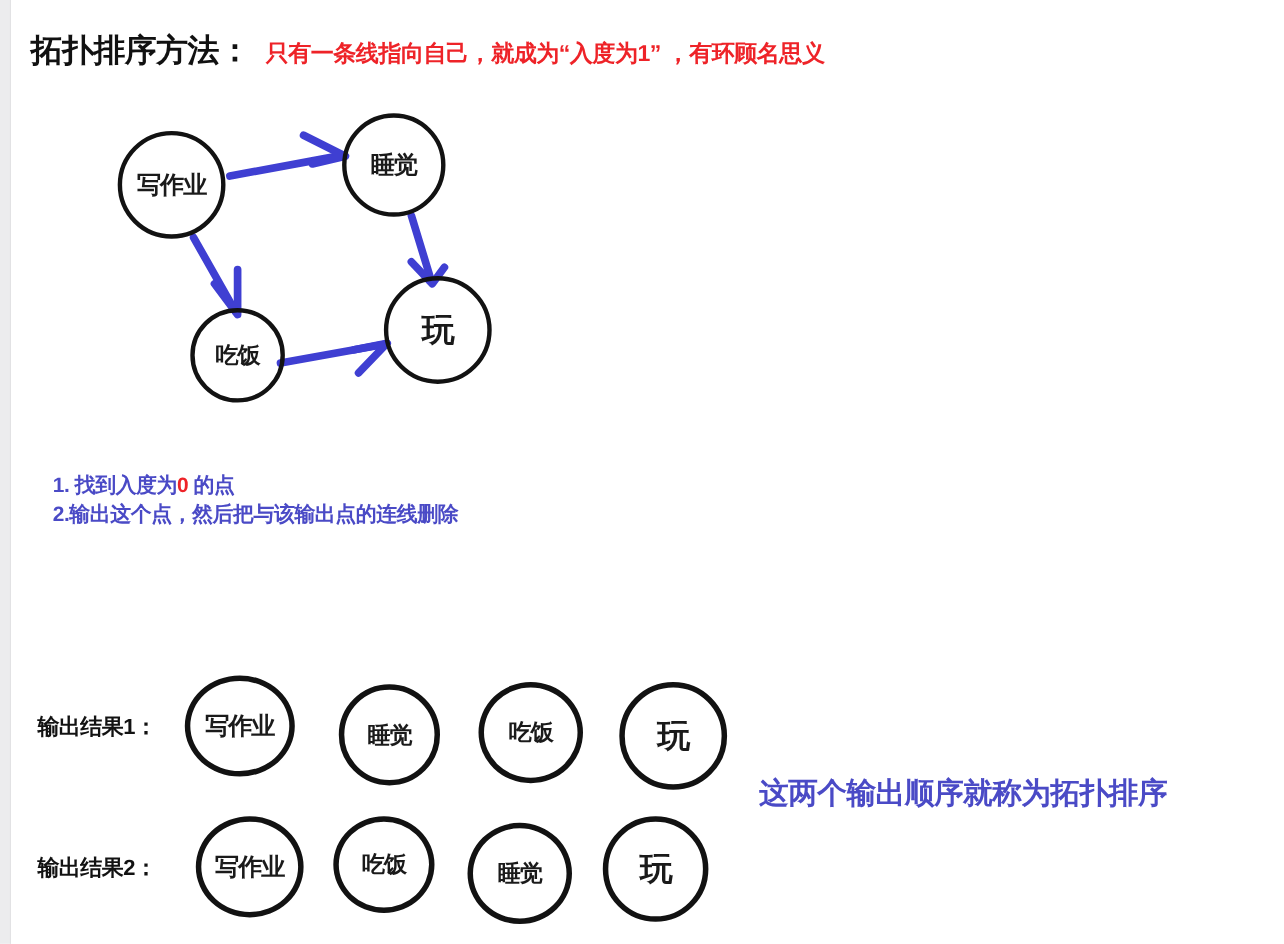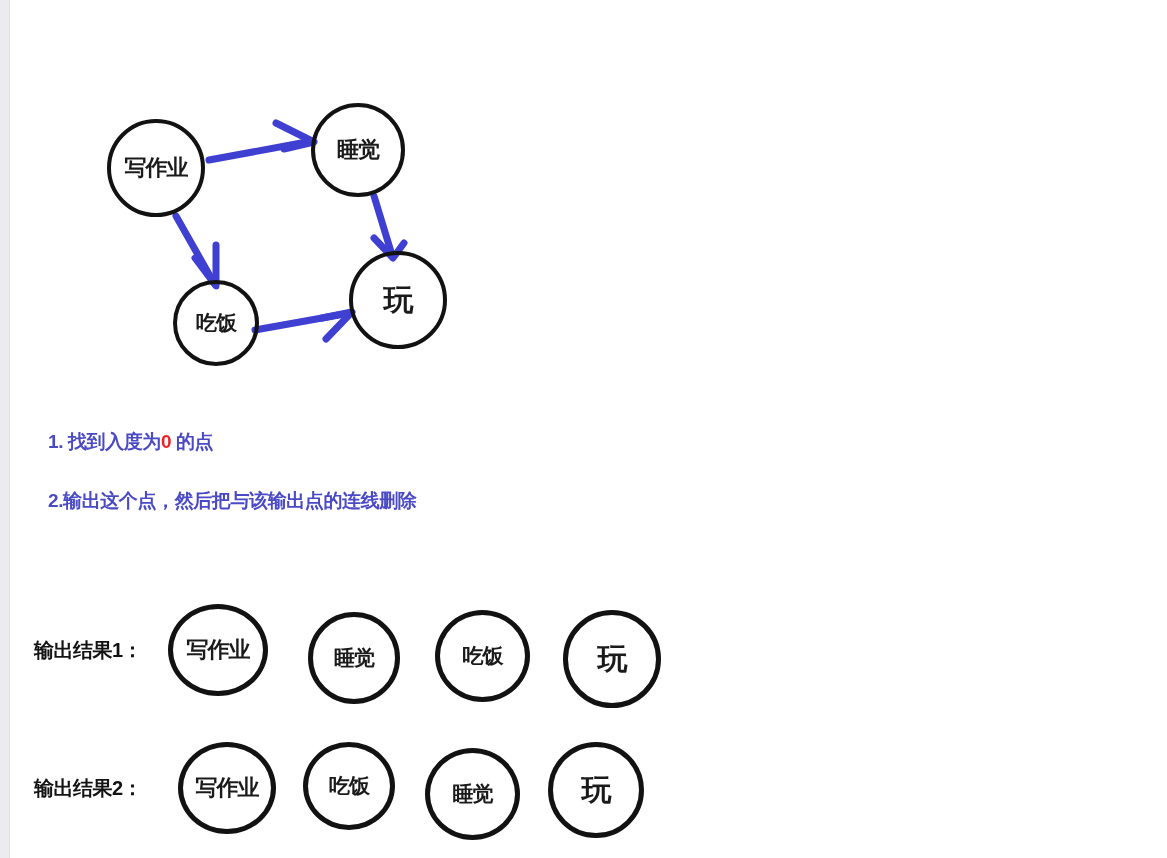--- a/index.html
+++ b/index.html
@@ -82,21 +82,21 @@
   }
   .step {
     font-size: 19px;
     font-weight: bold;
     color: #4a4ac6;
     line-height: 1.0;
     white-space: nowrap;
     letter-spacing: -0.4px;
     margin-top: 12px;
   }
-  .step + .step { margin-top: 40px; }
+  .step + .step { margin-top: 8px; }
   .step .red { color: #ee2328; }
   .step .black { color: #151515; }
 
   
   .out-row {
     position: absolute;
     height: 110px;
   }
   .out-label {
     position: absolute;
@@ -133,20 +133,24 @@
 
   svg { overflow: visible; }
 </style>
 </head>
 <body>
 
 <div class="left-strip"></div>
 
 <div class="canvas">
 
+  <div class="title-row">
+    <span class="title-main">拓扑排序方法：</span>
+    <span class="title-note">只有一条线指向自己，就成为“入度为1”  ，有环顾名思义</span>
+  </div>
 
   <div class="graph">
 
     <svg width="520" height="400" style="position:absolute;left:0;top:0;">
       <g stroke="#3f3fd2" stroke-width="7" fill="none" stroke-linecap="round" stroke-linejoin="round">
 
         <g>
           <path d="M 209 160 L 312 141"></path>
           <path d="M 276 123 L 314 142 L 284 149"></path>
         </g>
@@ -184,21 +188,21 @@
 
   <div class="steps">
     <div class="step">
       <span>1. </span><span>找到入度为</span><span class="red">0</span><span> 的点</span>
     </div>
     <div class="step">
       <span>2.</span><span>输出这个点，然后把与该输出点的连线删除</span>
     </div>
   </div>
 
-  <div class="out-row" style="left:0;top:4px;width:1167px;">
+  <div class="out-row" style="left:0;top:14px;width:1167px;">
     <div class="out-label" style="left:34px;top:633px;">输出结果1：</div>
 
     <div class="out-node" style="left:168px;top:600px;width:100px;height:92px;font-size:22px;">
       <span>写作业</span>
     </div>
     <div class="out-node" style="left:308px;top:608px;width:92px;height:92px;font-size:21px;">
       <span>睡觉</span>
     </div>
     <div class="out-node" style="left:435px;top:606px;width:95px;height:92px;font-size:21px;">
       <span>吃饭</span>
@@ -218,14 +222,15 @@
       <span>吃饭</span>
     </div>
     <div class="out-node" style="left:425px;top:748px;width:95px;height:92px;font-size:21px;">
       <span>睡觉</span>
     </div>
     <div class="out-node" style="left:548px;top:742px;width:96px;height:96px;font-size:30px;">
       <span>玩</span>
     </div>
   </div>
 
+  <div class="footnote">这两个输出顺序就称为拓扑排序</div>
 
 </div>
 
 </body></html>

